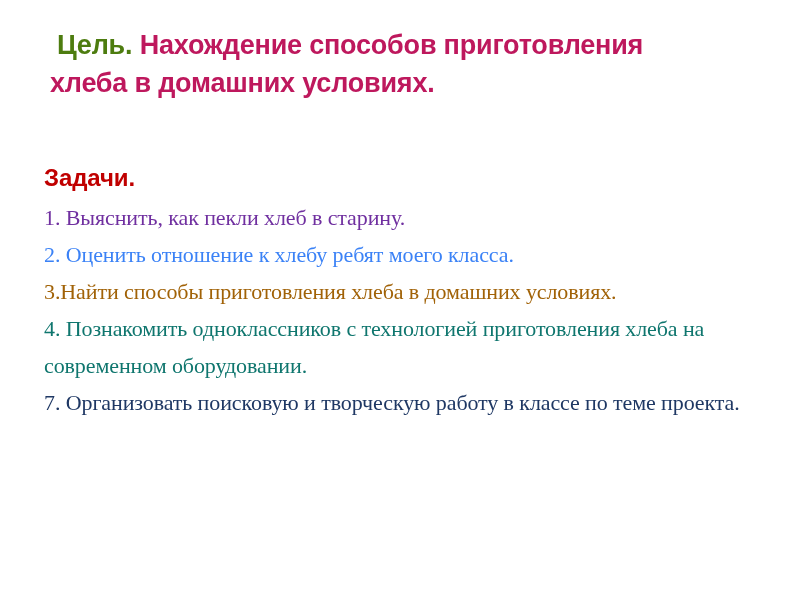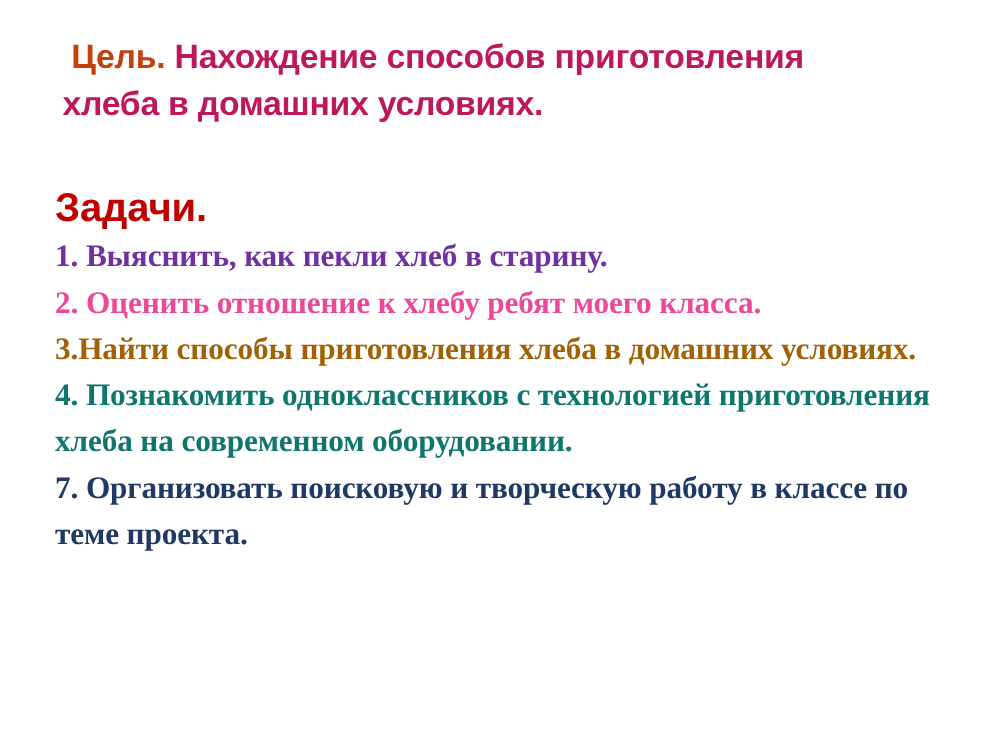--- a/index.html
+++ b/index.html
@@ -31,53 +31,53 @@
     width: 640px;
     font-family: "Liberation Sans", "DejaVu Sans", sans-serif;
     font-weight: bold;
     font-size: 27px;
     line-height: 38px;
     letter-spacing: -0.2px;
     text-indent: 7px;
     color: #1F6FB5;
   }
   .goal-label {
-    color: #c2410c;
+    color: #4d7c0f;
   }
   .goal-text {
     color: #be185d;
     margin-top: 32px;
   }
 
   
   .tasks-block {
     position: absolute;
     left: 44px;
     top: 148px;
     width: 700px;
   }
   .tasks-heading {
     font-family: "Liberation Sans", "DejaVu Sans", sans-serif;
     font-weight: bold;
-    font-size: 32px;
+    font-size: 24px;
     line-height: 34px;
     color: #C00000;
-    margin: 1px 0 4px 0;
+    margin: 13px 0 4px 0;
     letter-spacing: -0.1px;
   }
   .task-item {
     font-family: "Liberation Serif", "DejaVu Serif", serif;
-    font-weight: bold;
-    font-size: 25px;
+    font-weight: normal;
+    font-size: 22px;
     line-height: 37px;
     margin: 0;
     letter-spacing: -0.1px;
   }
   .task-1 { color: #7030A0; }
-  .task-2 { color: #ec4899; }
+  .task-2 { color: #3b82f6; }
   .task-3 { color: #a16207; }
   .task-4 { color: #0f766e; }
   .task-5 { color: #1F3864; }
 </style>
 </head>
 <body>
 
 <div class="slide">
 
   <div class="goal-block">

